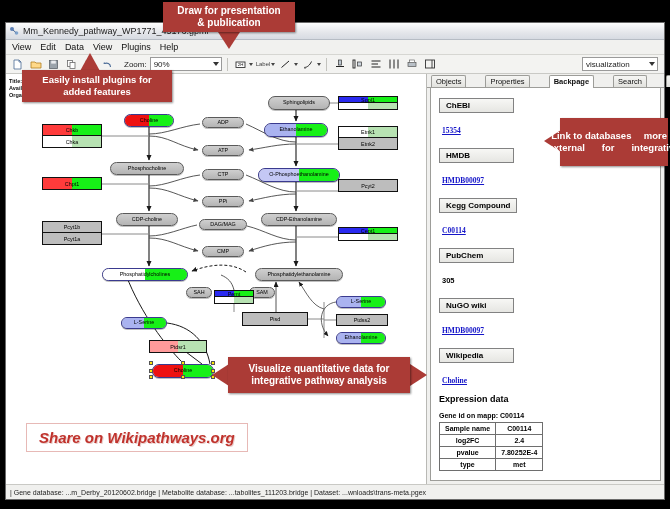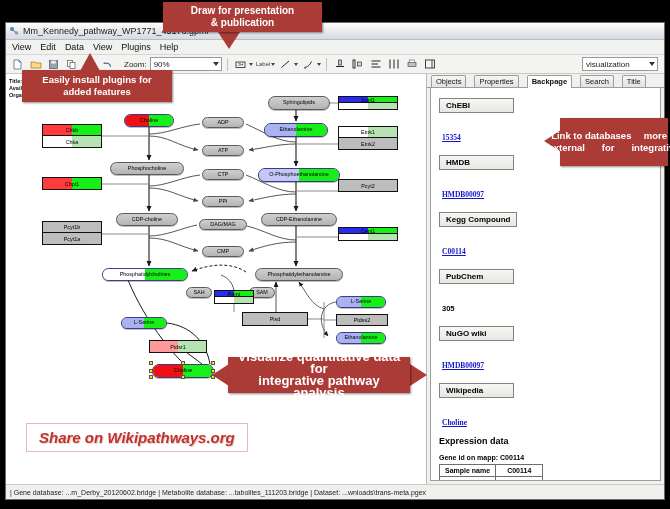--- a/index.html
+++ b/index.html
@@ -88,30 +88,30 @@
   .half{position:absolute; top:0; bottom:0; width:50%;}
   .half.l{left:0;} .half.r{right:0;}
   .nlabel{position:relative; z-index:3;}
   svg.edges{position:absolute; left:0; top:0; width:421px; height:400px; overflow:visible;}
 
   
   .handle{position:absolute;width:4px;height:4px;background:#ffe808;border:1px solid #555;}
 
   
   .side-pane{flex:1 1 auto; background:#f0f0ee; display:flex; flex-direction:column; min-width:0;}
-  .tabstrip{height:14px;flex:0 0 14px;display:flex;align-items:center;gap:8px;padding-left:4px;
+  .tabstrip{height:14px;flex:0 0 14px;display:flex;align-items:center;gap:19px;padding-left:4px;
             border-bottom:1px solid #9d9d99; background:#f0f0ee;}
   .tab{font-size:7.5px;padding:1px 4px 1px;border:1px solid #9d9d99;border-bottom:none;
        background:linear-gradient(#f6f6f4,#e2e2de); border-radius:2px 2px 0 0; color:#111;}
   .tab.active{background:#fff; position:relative; top:1px; padding-bottom:2px; font-weight:bold;}
   .side-body{flex:1 1 auto; background:#fff; border:1px solid #9d9d99; border-top:none;
              margin:0 3px 3px 3px; padding:6px 8px; overflow:hidden; position:relative;}
   .db-box{display:inline-block; min-width:75px; border:1px solid #828282;
           background:linear-gradient(#f7f7f5,#e6e6e2); padding:2px 6px;
-          font-size:8px; font-weight:bold; color:#000; margin-bottom:20px;}
+          font-size:8px; font-weight:bold; color:#000; margin-bottom:13px;}
   .db-link{font-size:7.5px; color:#1414c8; text-decoration:underline; font-weight:bold; display:block; margin:0 0 9px 3px;font-family:Liberation Serif, serif;}
   .db-plain{font-size:7.5px; color:#000; display:block; margin:0 0 9px 3px; font-weight:bold;}
   .exp-title{font-size:9px;font-weight:bold;color:#000;margin:2px 0 8px 0;}
   .gene-id{font-size:7px;font-weight:bold;color:#000;margin-bottom:3px;}
   table.expr{border-collapse:collapse; font-size:7px; color:#000;}
   table.expr td{border:1px solid #6e6e6e; padding:2px 5px; text-align:center; font-weight:bold;
                 background:#fff; min-width:46px;}
 
   
   .statusbar{height:15px;flex:0 0 15px;background:#f0f0ee;border-top:1px solid #c9c9c5;
@@ -581,40 +581,40 @@
           </table>
         </div>
       </div>
     </div>
 
     <div class="statusbar">
       <span>| Gene database:  ...m_Derby_20120602.bridge | Metabolite database:  ...tabolites_111203.bridge | Dataset:  ...wnloads\trans-meta.pgex</span>
     </div>
   </div>
 
-  <div class="callout" style="left:163px; top:2px; width:159px; height:30px; flex-direction:column;text-align:right;">
+  <div class="callout" style="left:163px; top:2px; width:132px; height:30px; flex-direction:column;text-align:right;">
     <span>Draw for presentation</span>
     <span>&amp; publication</span>
   </div>
   <div class="c-arrow" style="left:218px; top:32px; border-left:11px solid transparent; border-right:11px solid transparent; border-top:17px solid #ab3b36;"></div>
 
   <div class="callout" style="left:22px; top:70px; width:150px; height:32px; flex-direction:column; font-size:9.5px;">
     <span>Easily install plugins for</span>
     <span>added features</span>
   </div>
   <div class="c-arrow" style="left:80px; top:53px; border-left:10px solid transparent; border-right:10px solid transparent; border-bottom:18px solid #ab3b36;"></div>
 
   <div class="callout" style="left:560px; top:118px; width:108px; height:48px; flex-direction:row; font-size:9.5px;">
     <span>Link  to external</span>
     <span>databases  for</span>
     <span>more integrative</span>
   </div>
   <div class="c-arrow" style="left:544px; top:130px; border-top:11px solid transparent; border-bottom:11px solid transparent; border-right:17px solid #ab3b36;"></div>
 
-  <div class="callout" style="left:228px; top:357px; width:182px; height:36px; flex-direction:column; font-size:13px;text-align:center;">
+  <div class="callout" style="left:228px; top:357px; width:182px; height:36px; flex-direction:column; font-size:10px;text-align:center;">
     <span>Visualize quantitative data  for</span>
     <span>integrative pathway analysis</span>
   </div>
   <div class="c-arrow" style="left:212px; top:364px; border-top:11px solid transparent; border-bottom:11px solid transparent; border-right:17px solid #ab3b36;"></div>
   <div class="c-arrow" style="left:410px; top:364px; border-top:11px solid transparent; border-bottom:11px solid transparent; border-left:17px solid #ab3b36;"></div>
 
   <div class="share-box" style="left:26px; top:423px;text-align:right;">
     <span>Share on Wikipathways.org</span>
   </div>
 

